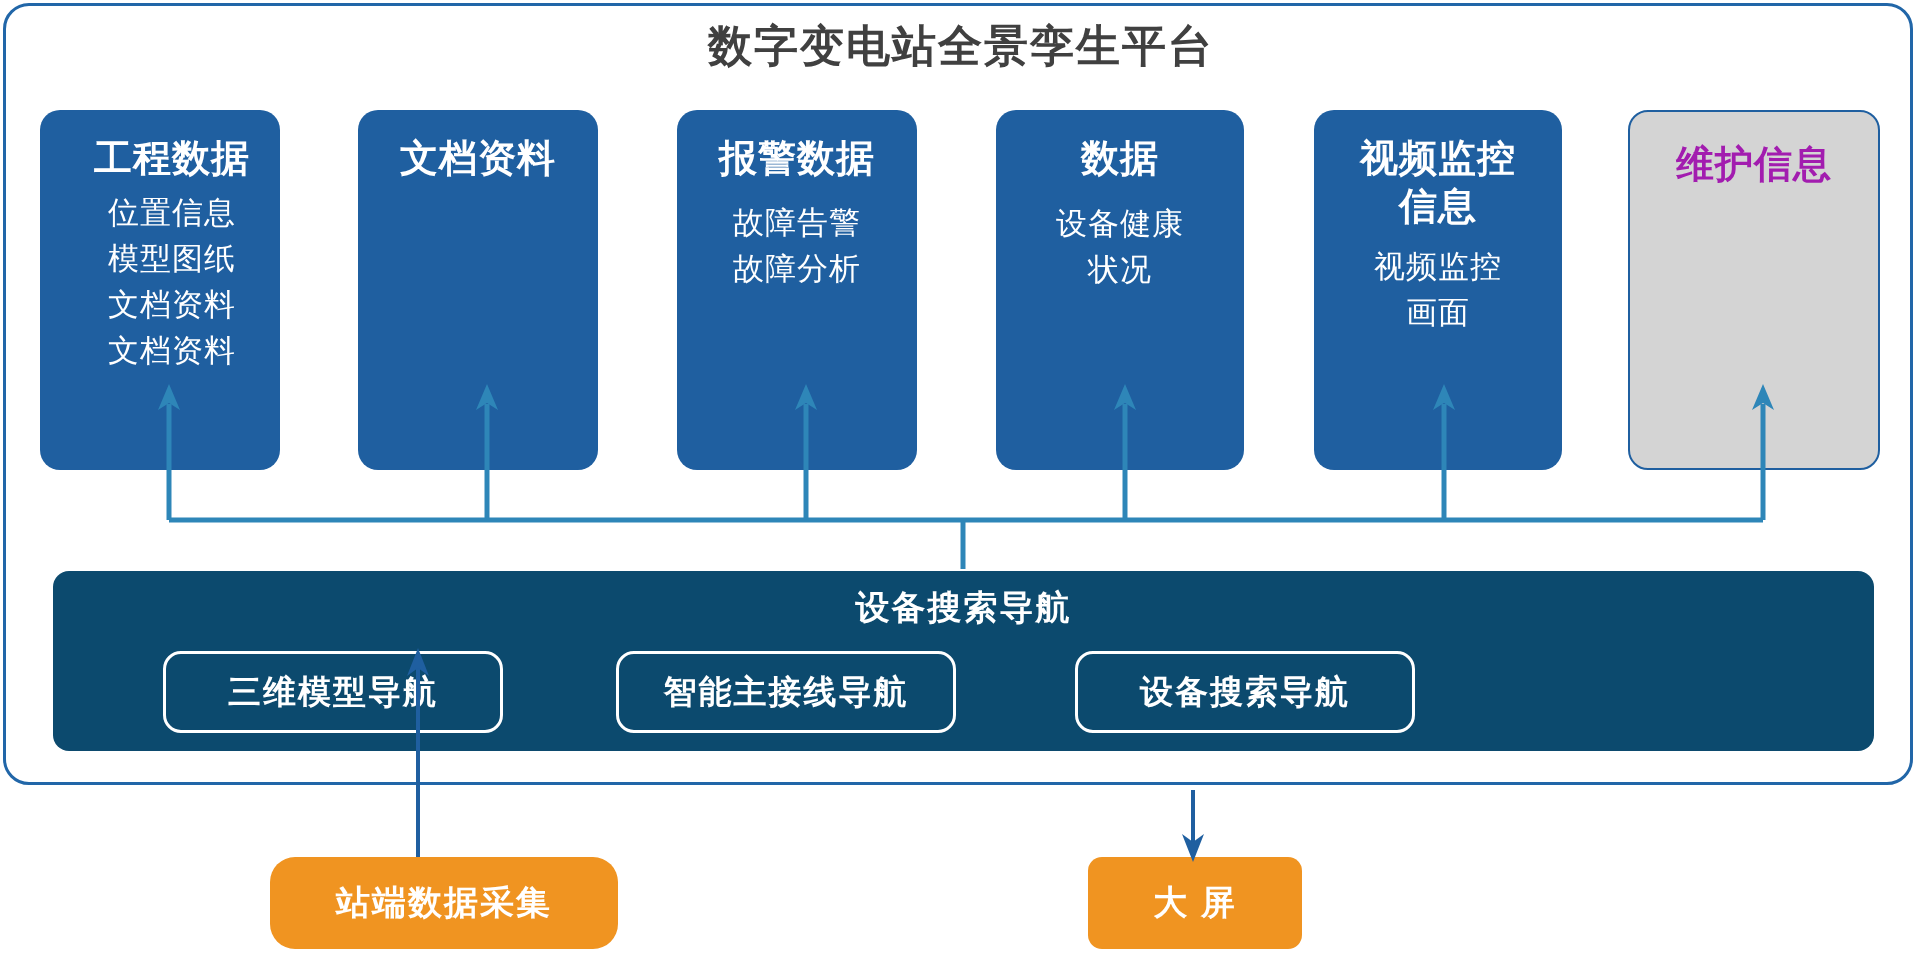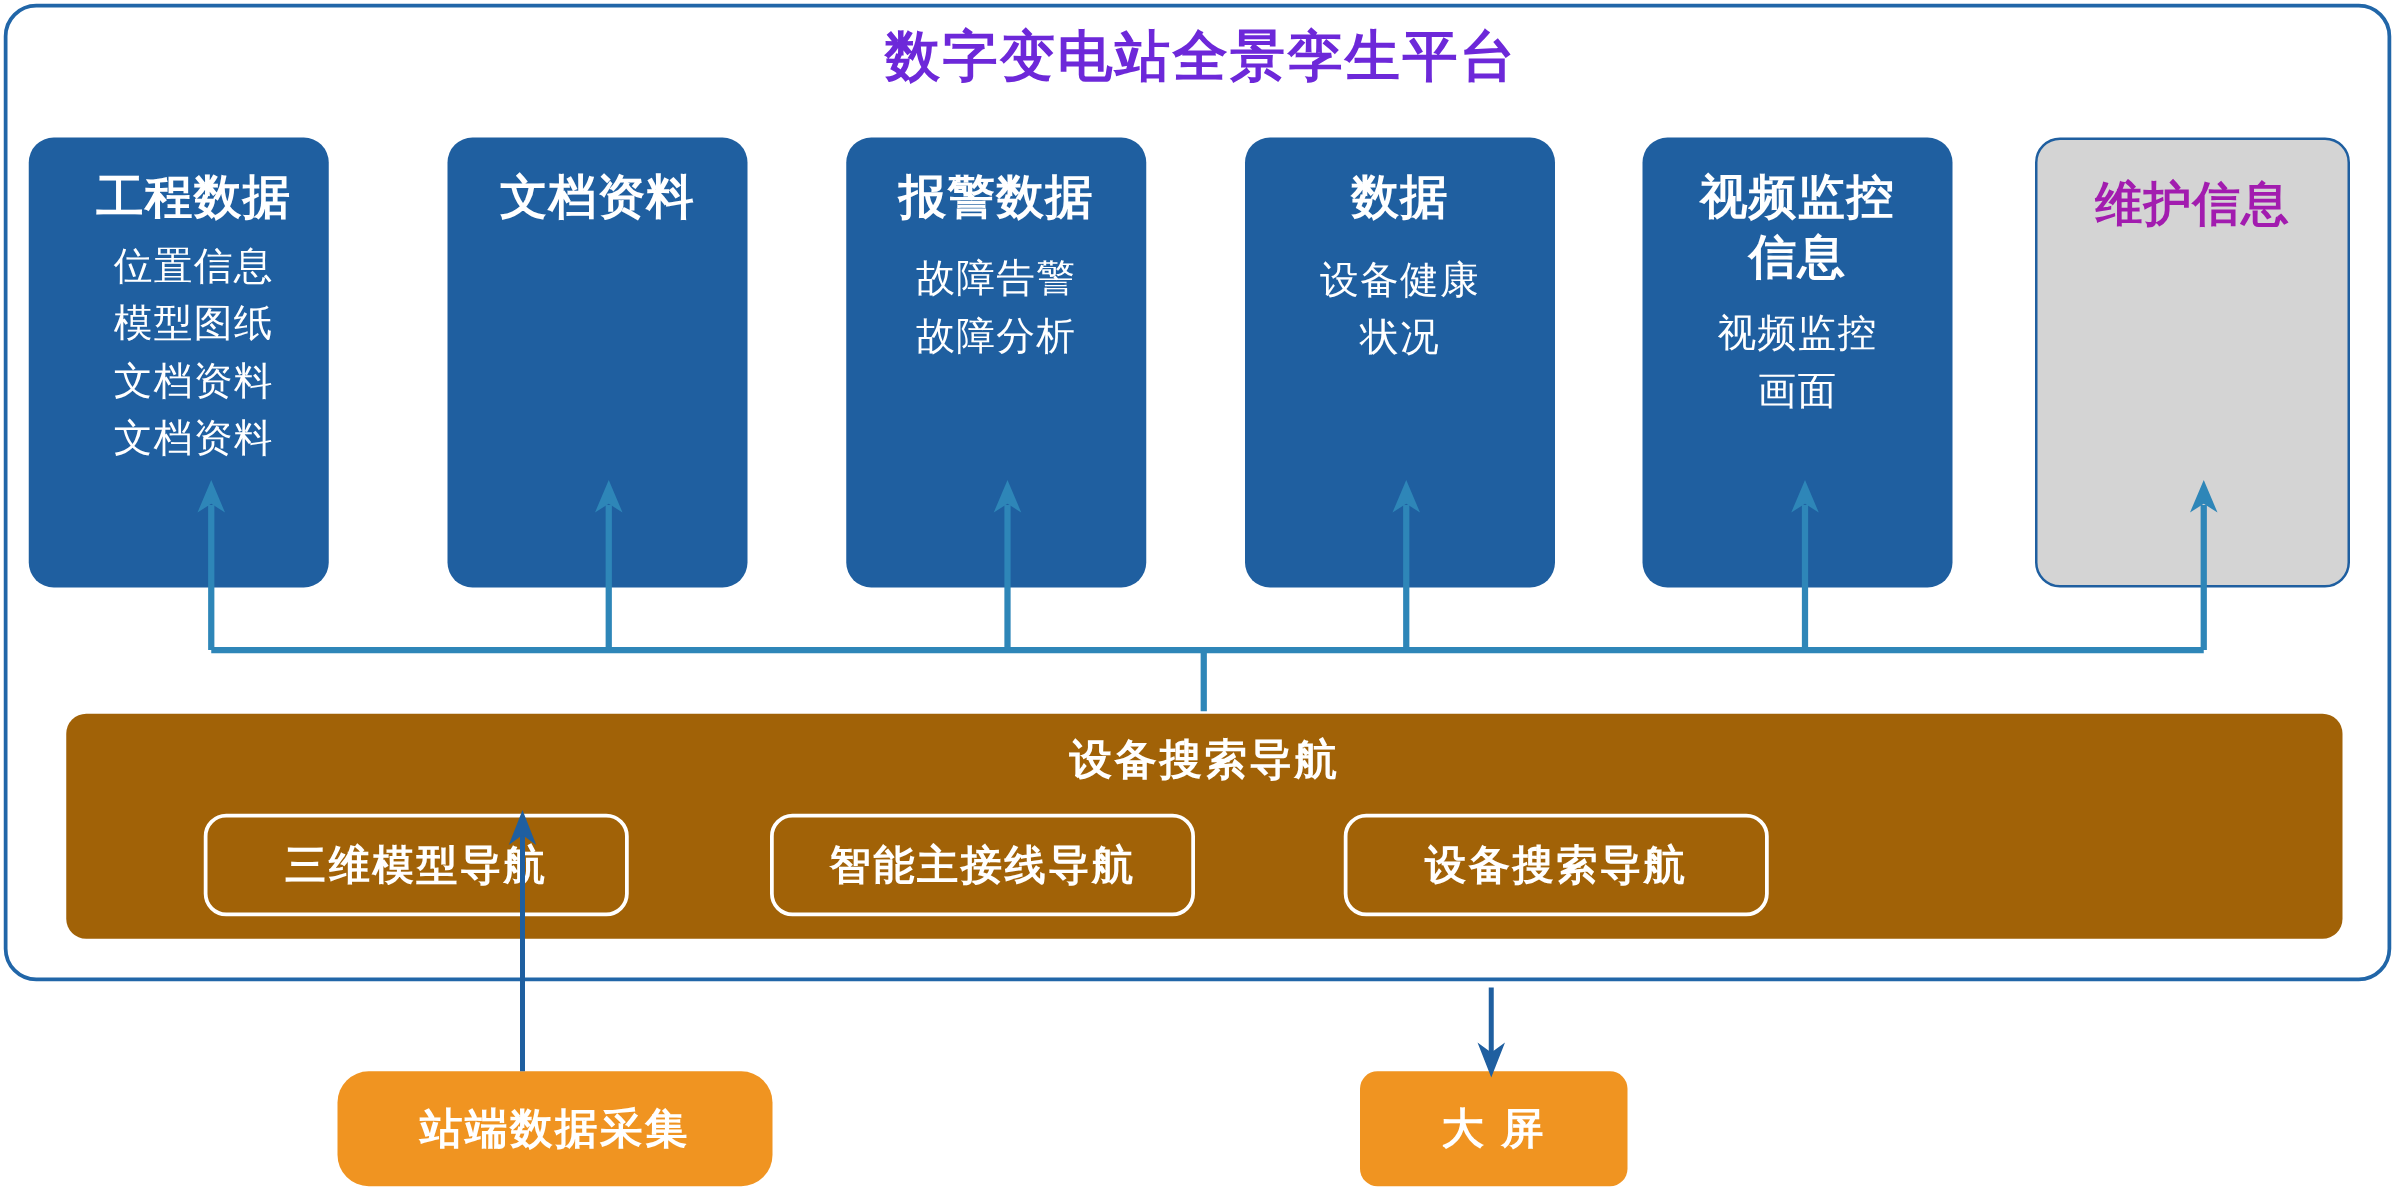--- a/index.html
+++ b/index.html
@@ -33,21 +33,21 @@
 
   
   #title {
     position: absolute;
     left: 0;
     top: 12px;
     width: 1910px;
     text-align: center;
     font-size: 44px;
     font-weight: bold;
-    color: #6d28d9;
+    color: #404040;
     letter-spacing: 2px;
     line-height: 56px;
     white-space: nowrap;
   }
 
   
   .card {
     position: absolute;
     top: 104px;
     height: 360px;
@@ -83,21 +83,21 @@
   
   #connectors { position: absolute; left: 0; top: 0; width: 1910px; height: 782px; pointer-events: none; }
 
   
   #nav-band {
     position: absolute;
     left: 47px;
     top: 565px;
     width: 1821px;
     height: 180px;
-    background: #a16207;
+    background: #0c4a6e;
     border-radius: 16px;
   }
   #nav-band-title {
     position: absolute;
     left: 0;
     top: 14px;
     width: 1821px;
     text-align: center;
     color: #ffffff;
     font-size: 34px;
@@ -143,21 +143,21 @@
 </style>
 </head>
 <body>
 
 <div id="stage">
 
   <div id="panel">
 
     <div id="title">数字变电站全景孪生平台</div>
 
-    <div class="card" style="left:17px; width:240px;padding-left:24px;">
+    <div class="card" style="left:34px; width:240px;padding-left:24px;">
       <div class="card-title">工程数据</div>
       <div class="card-lines">
         <div>位置信息</div>
         <div>模型图纸</div>
         <div>文档资料</div>
         <div>文档资料</div>
       </div>
     </div>
 
     <div class="card" style="left:352px; width:240px;">

